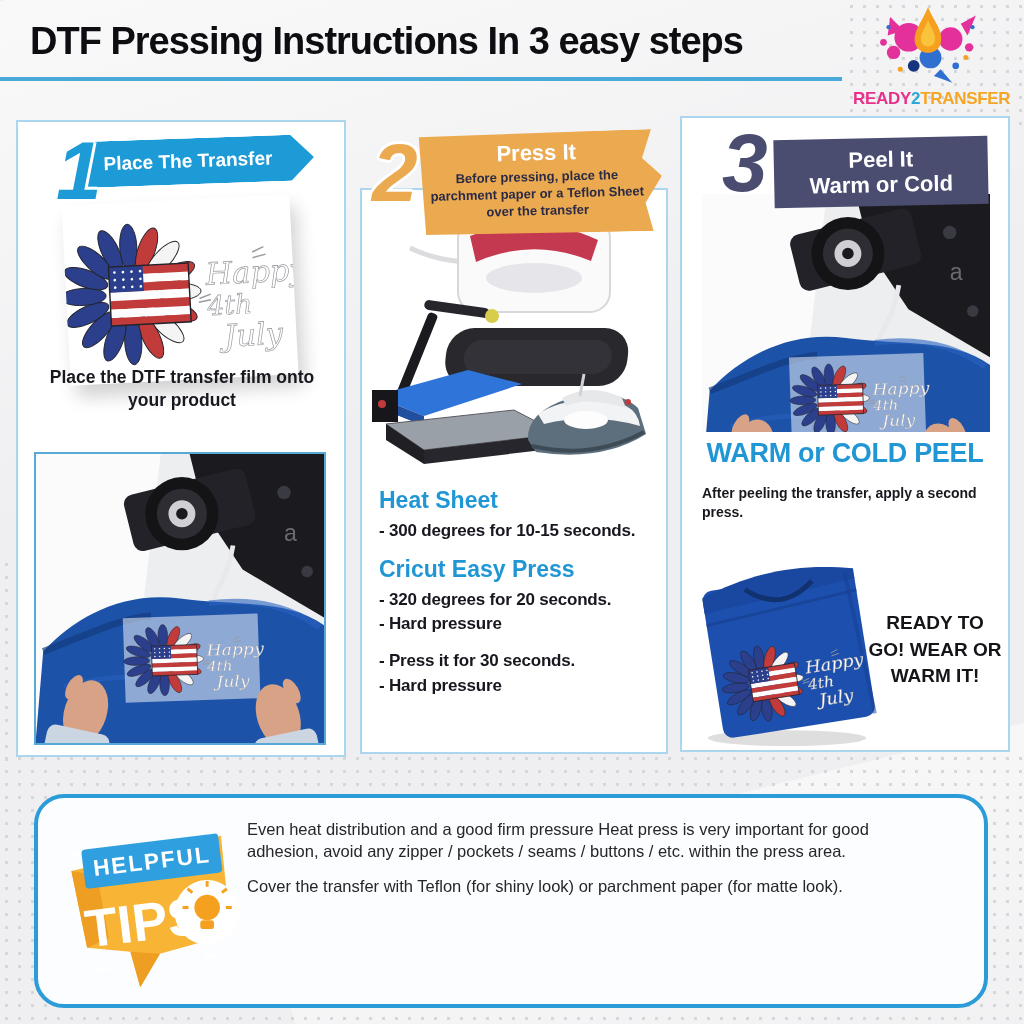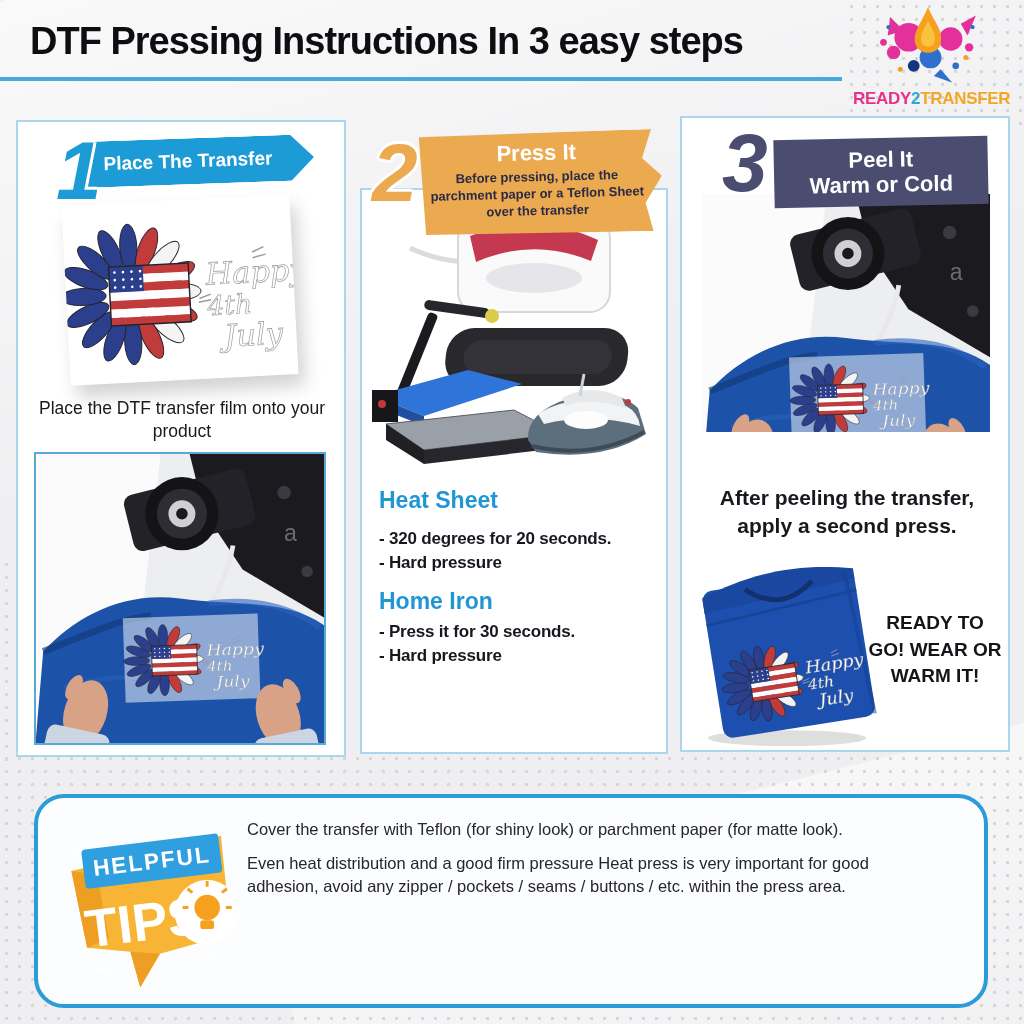--- a/index.html
+++ b/index.html
@@ -48,37 +48,37 @@
     transform:rotate(-1.5deg);text-align:center;box-sizing:border-box;padding:8px 18px 4px 10px;z-index:2;}
   #ribbon2 .rb-t{color:#fff;font-size:22px;font-weight:bold;}
   #ribbon2 .rb-n{color:#2b2b45;font-size:13px;font-weight:bold;line-height:1.3;margin-top:3px;}
   #ribbon3{position:absolute;left:92px;top:20px;width:214px;height:68px;background:var(--step3-color);
     transform:rotate(-1.2deg);display:flex;flex-direction:column;align-items:center;justify-content:center;z-index:2;}
   #ribbon3 .rb-t{color:#fff;font-size:22px;font-weight:bold;line-height:1.15;}
 
   .film{position:absolute;left:48px;top:78px;width:228px;height:180px;background:#fff;
         transform:rotate(-3deg);box-shadow:6px 12px 18px rgba(0,0,0,.18);}
   .film svg{width:100%;height:100%;}
-  .cap1{position:absolute;left:14px;top:275px;width:300px;text-align:center;
-        font-size:17.5px;font-weight:normal;color:#18181f;line-height:1.3;}
+  .cap1{position:absolute;left:14px;top:244px;width:300px;text-align:center;
+        font-size:17.5px;font-weight:bold;color:#18181f;line-height:1.3;}
   .photo1{position:absolute;left:16px;top:330px;width:292px;height:293px;border:2px solid #58a9d6;box-sizing:border-box;}
   .photo1 svg,.photo3 svg{width:100%;height:100%;display:block;}
 
   .devices{position:absolute;left:8px;top:12px;width:290px;height:278px;}
   .devices svg{width:100%;height:100%;}
   .sections{position:absolute;left:17px;top:297px;width:278px;}
   .sec{margin-bottom:13px;}
   .sec-h{font-size:23px;font-weight:bold;color:var(--accent-blue);margin:0 0 5px;}
   .sec-line{font-size:17px;font-weight:bold;color:#17171f;line-height:1.42;letter-spacing:-0.2px;}
 
   .photo3{position:absolute;left:20px;top:76px;width:288px;height:238px;}
   .peel{position:absolute;left:0;top:320px;width:100%;text-align:center;
         font-size:27px;font-weight:bold;color:var(--accent-blue);letter-spacing:-0.3px;}
-  .cap3{position:absolute;left:20px;top:366px;width:290px;text-align:center;
-        font-size:21px;font-weight:bold;color:#18181f;line-height:1.35;}
+  .cap3{position:absolute;left:20px;top:366px;width:290px;text-align:left;
+        font-size:14px;font-weight:bold;color:#18181f;line-height:1.35;}
   .folded{position:absolute;left:10px;top:424px;width:190px;height:208px;}
   .folded svg{width:100%;height:100%;}
   .ready{position:absolute;left:186px;top:492px;width:134px;text-align:center;
          font-size:19px;font-weight:bold;color:#141419;line-height:1.4;}
 
   .tips{position:absolute;left:34px;top:794px;width:954px;height:214px;background:#fcfdfe;
         border:4px solid var(--tips-border);border-radius:30px;box-sizing:border-box;}
   .badge{position:absolute;left:18px;top:16px;width:200px;height:182px;}
   .badge svg{width:100%;height:100%;}
   .tips-text{position:absolute;left:209px;top:20px;width:668px;}
@@ -268,44 +268,46 @@
           <ellipse cx="64" cy="52" rx="22" ry="9" fill="#fdfdfd"></ellipse>
           <circle cx="106" cy="34" r="3" fill="#c03a3a"></circle>
           <path d="M10,78 Q70,92 122,64" stroke="#3d4b57" stroke-width="4" fill="none"></path>
           <path d="M58,28 l4,-22" stroke="#cfd3d6" stroke-width="3" fill="none"></path>
         </g>
       </svg>
     </div>
     <div class="sections">
       <div class="sec">
         <div class="sec-h">Heat Sheet</div>
+        <div class="sec-line">- 300 degrees for 10-15 seconds.</div>
       </div>
       <div class="sec">
+        <div class="sec-h">Cricut Easy Press</div>
         <div class="sec-line">- 320 degrees for 20 seconds.</div>
         <div class="sec-line">- Hard pressure</div>
       </div>
       <div class="sec">
-        <div class="sec-h">Home Iron</div>
         <div class="sec-line">- Press it for 30 seconds.</div>
         <div class="sec-line">- Hard pressure</div>
       </div>
     </div>
   </div>
 
   <div class="panel" id="panel3">
     <div class="step-num" id="num3">3</div>
     <div id="ribbon3">
       <div class="rb-t">Peel It</div>
       <div class="rb-t">Warm or Cold</div>
     </div>
     <div class="photo3">
       <svg viewBox="0 0 300 300" preserveAspectRatio="xMidYMin slice">
           <use href="#press-scene"></use>
         </svg>
     </div>
+    <div class="peel">WARM or COLD PEEL</div>
     <div class="cap3">After peeling the transfer, apply a second press.</div>
     <div class="folded">
       <svg viewBox="0 0 190 210">
         <ellipse cx="95" cy="198" rx="80" ry="8" fill="rgba(0,0,0,0.13)"></ellipse>
         <g transform="rotate(-9 95 105)">
           <rect x="18" y="38" width="155" height="150" rx="10" fill="#1d50ae"></rect>
           <path d="M18,60 L173,48 L173,38 C120,24 70,26 18,44 Z" fill="#1a47a0"></path>
           <path d="M62,42 q33,30 68,2" fill="none" stroke="#12316f" stroke-width="5"></path>
           <path d="M18,72 L173,60" stroke="#164092" stroke-width="3" opacity="0.7"></path>
           <path d="M164,40 L172,186" stroke="#164092" stroke-width="4" opacity="0.5"></path>
@@ -332,18 +334,18 @@
         <text transform="rotate(-7 92 112)" x="88" y="128" text-anchor="middle" font-size="54" font-weight="bold" fill="#ffffff">TIPS</text>
         <circle cx="152" cy="100" r="33" fill="#ffffff"></circle>
         <g>
           <circle cx="152" cy="95" r="13" fill="#f5a11f"></circle>
           <rect x="145" y="108" width="14" height="9" rx="3" fill="#f5a11f"></rect>
           <path d="M152,74 v-6 M137,80 l-5,-4 M167,80 l5,-4 M133,95 h-6 M171,95 h6" stroke="#f5a11f" stroke-width="3" fill="none"></path>
         </g>
       </svg>
     </div>
     <div class="tips-text">
+      <p>Even heat distribution and a good firm pressure Heat press is very important for good adhesion, avoid any zipper / pockets / seams / buttons / etc. within the press area.</p>
       <p>Cover the transfer with Teflon (for shiny look) or parchment paper (for matte look).</p>
-      <p>Even heat distribution and a good firm pressure Heat press is very important for good adhesion, avoid any zipper / pockets / seams / buttons / etc. within the press area.</p>
     </div>
   </div>
 
 </div>
 
 </body></html>

